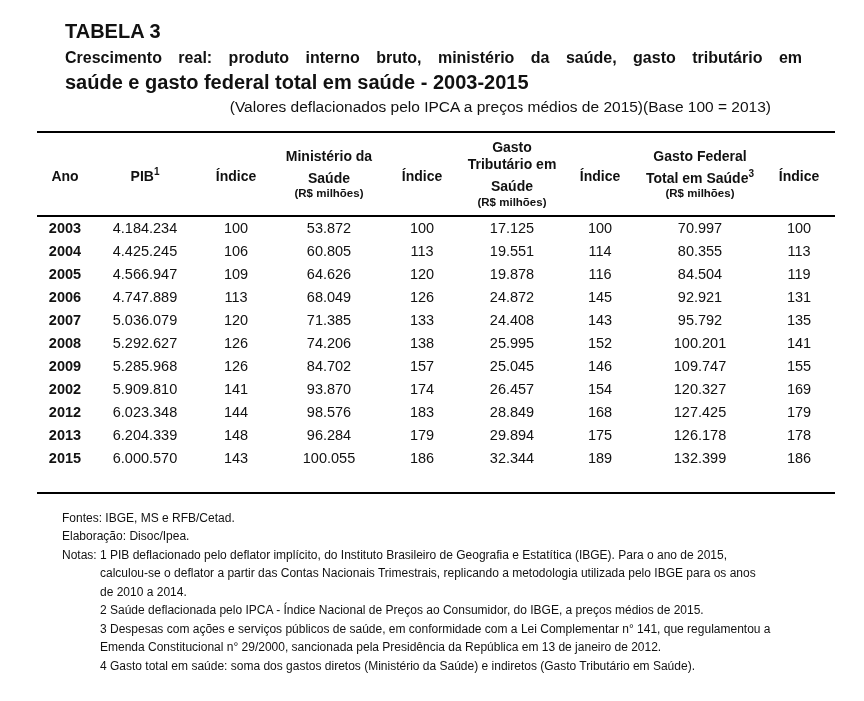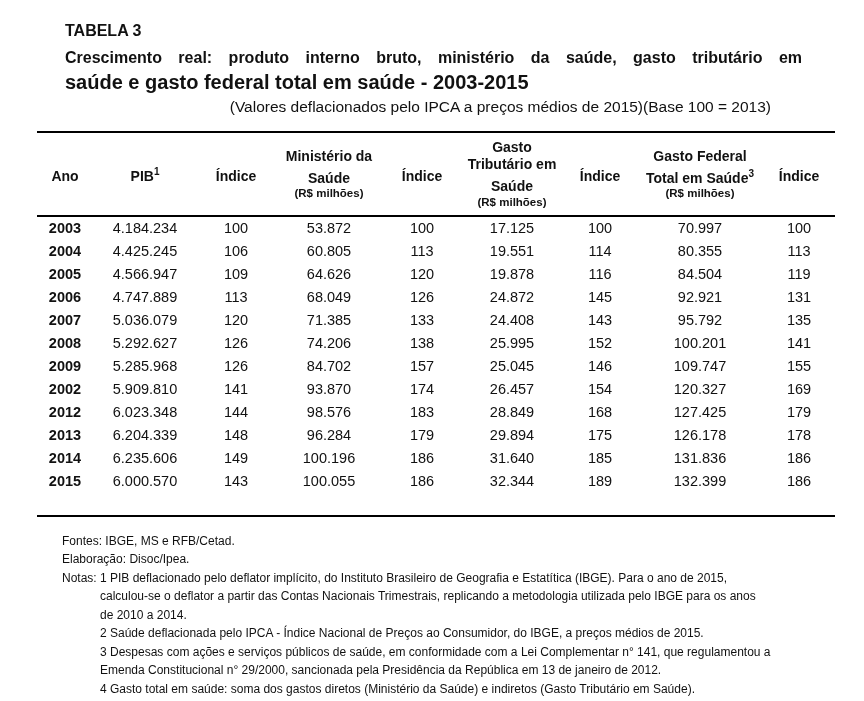--- a/index.html
+++ b/index.html
@@ -9,21 +9,21 @@
     background: #ffffff;
     color: #111111;
     font-family: "Liberation Sans", "DejaVu Sans", sans-serif;
     overflow: hidden;
   }
   .page { width: 864px; height: 701px; }
 
   
   .title-block { margin: 20px 0 0 65px; width: 737px; }
   .table-label {
-    font-weight: bold; font-size: 16px; line-height: 22px;
+    font-weight: bold; font-size: 20px; line-height: 22px;
     margin-bottom: 4px;
   }
   .heading-line1 {
     font-weight: bold; font-size: 16px; line-height: 24px;
     text-align: justify; text-align-last: justify;
     width: 737px; white-space: nowrap;
   }
   
   .heading-line1 { display: flex; }
   .heading-line1 span { flex: 1; text-align: justify; text-align-last: justify; white-space: normal; }
@@ -241,31 +241,20 @@
           <td>6.204.339</td>
           <td>148</td>
           <td>96.284</td>
           <td>179</td>
           <td>29.894</td>
           <td>175</td>
           <td>126.178</td>
           <td>178</td>
         </tr>
         <tr>
-          <td class="year">2014</td>
-          <td>6.235.606</td>
-          <td>149</td>
-          <td>100.196</td>
-          <td>186</td>
-          <td>31.640</td>
-          <td>185</td>
-          <td>131.836</td>
-          <td>186</td>
-        </tr>
-        <tr>
           <td class="year">2015</td>
           <td>6.000.570</td>
           <td>143</td>
           <td>100.055</td>
           <td>186</td>
           <td>32.344</td>
           <td>189</td>
           <td>132.399</td>
           <td>186</td>
         </tr>

